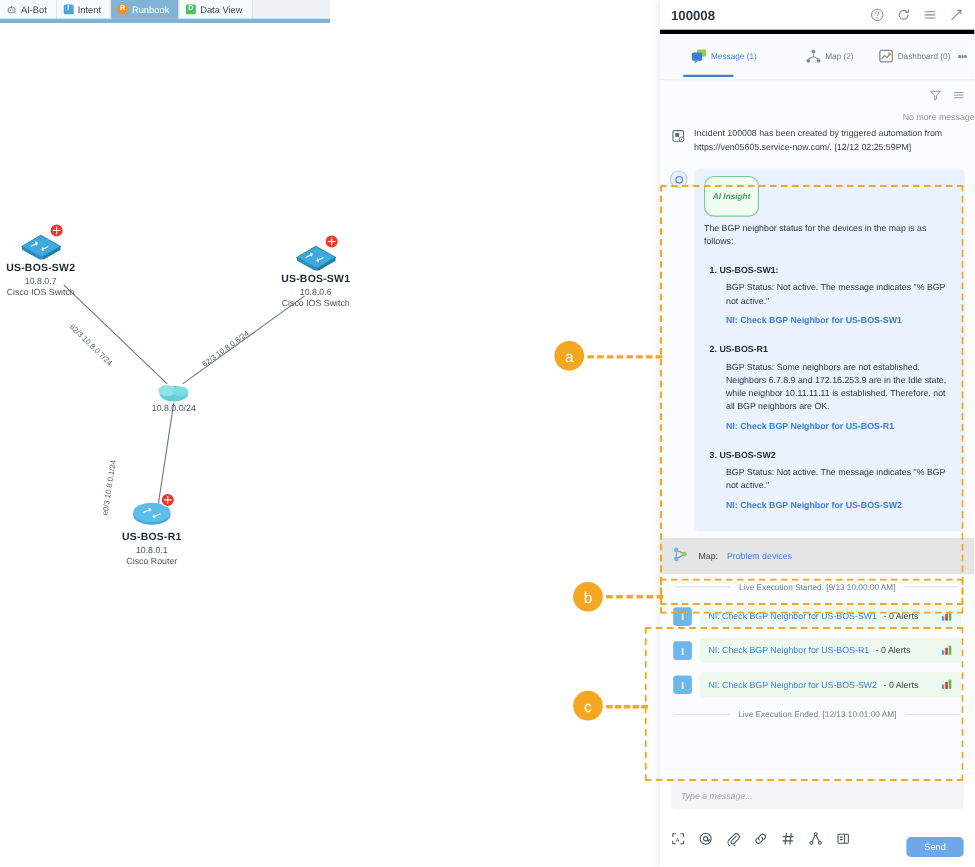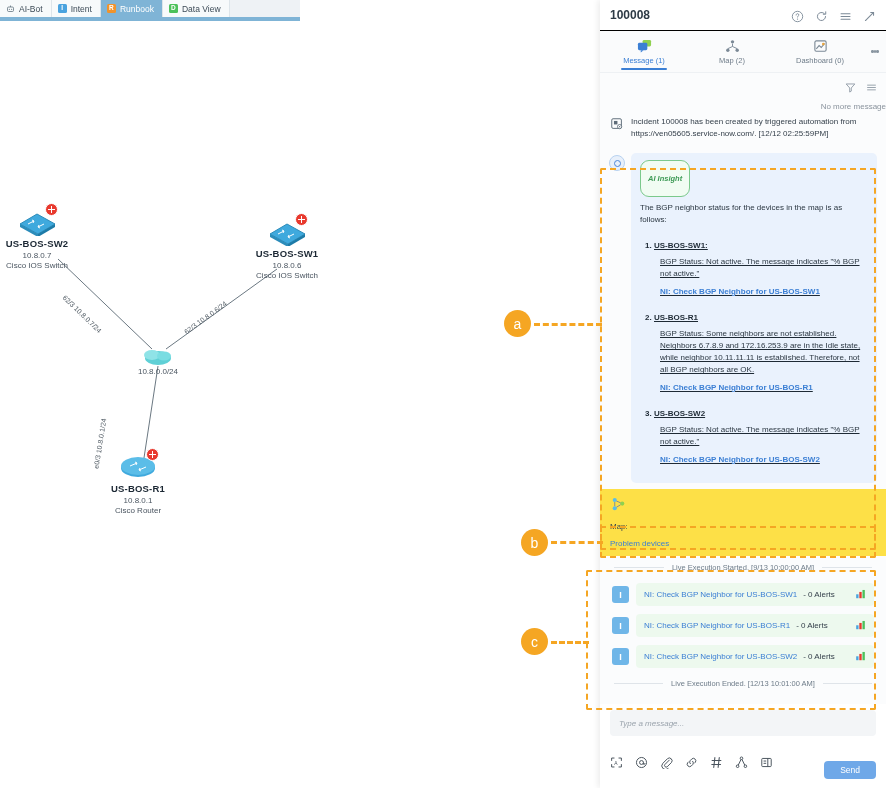--- a/index.html
+++ b/index.html
@@ -73,34 +73,34 @@
     width: 286px; height: 788px;
     background: #ffffff;
     box-shadow: -2px 0 6px rgba(0,0,0,.08);
     display: flex; flex-direction: column;
   }
   .panel-head {
     height: 31px; flex: 0 0 31px;
     display: flex; align-items: center;
     padding: 0 10px;
     background:#ffffff;
-    border-bottom: 1px solid #000000;
+    border-bottom: 4px solid #000000;
   }
   .panel-title { font-size: 12px; font-weight: bold; color: #2d3a45; flex: 1; }
   .head-icons { display:flex; align-items:center; gap: 11px; color:#7b8996; }
   .hicon { width:13px; height:13px; display:inline-block; cursor:pointer; }
 
   .panel-tabs {
     flex: 0 0 42px; display: flex; align-items: stretch;
     background: #fafbfc; position: relative;
     border-bottom: 1px solid #eef1f4;
   }
   .ptab {
-    flex: 1; display: flex; flex-direction: column;
-    align-items: center; justify-content: center; gap: 2px;
+    flex: 1; display: flex; flex-direction: row;
+    align-items: center; justify-content: flex-end; gap: 2px;
     font-size: 7.5px; color: #6e7c89; position: relative;
   }
   .ptab.active { color: #3b7fd4; }
   .ptab .ptab-underline {
     position: absolute; bottom: 2px; left: 50%; transform: translateX(-50%);
     width: 46px; height: 2px; background: #3b7fd4; border-radius: 1px;
   }
   .ptab-ico { height: 15px; display:flex; align-items:center; }
   .kebab { width: 22px; display:flex; align-items:center; justify-content:center; color:#8a96a1; }
   .kebab i { display:block; width:2.5px; height:2.5px; border-radius:50%; background:#8a96a1; margin:1px 0; }
@@ -132,29 +132,29 @@
     padding: 7px 9px 9px 9px;
   }
   .badge-ai {
     display:inline-block; border:1px solid #7bc98c; color:#3f9b57;
     border-radius: 9px; padding: 13px 7px; font-size: 7.5px;
     font-style: italic; font-weight: bold; background:#f1fcf3;
     margin-bottom: 5px;
   }
   .b-p { font-size: 8px; line-height: 1.5; color: #2b3742; margin: 0 0 6px 0; }
   .b-ol { margin: 0; padding: 0 0 0 14px; }
-  .b-li { font-size: 8px; font-weight: bold; color:#1e2a35; margin: 14px 0 0 0; line-height:1.5;text-decoration:underline; }
+  .b-li { font-size: 8px; font-weight: bold; color:#1e2a35; margin: 14px 0 0 0; line-height:1.5; }
   .b-sub { font-size: 8px; line-height: 1.5; color:#2b3742; margin: 4px 0 6px 6px; font-weight: normal; }
   .b-link { font-size: 8px; color: #3b7fd4; margin: 0 0 8px 6px; display:block; text-decoration:none; line-height:1.5; }
   .b-summary { font-size: 8px; line-height: 1.5; color:#2b3742; margin: 2px 0 0 0; }
 
   .maprow {
-    display:flex; gap: 8px;
-    padding: 8px 10px; background:#fde047;
-    font-size: 8px; color:#36414c;flex-direction:column;
+    display:flex; align-items:center; gap: 8px;
+    padding: 8px 10px; background:#e5e5e5;
+    font-size: 8px; color:#36414c;
   }
   .maprow .mlink { color:#3b7fd4; }
 
   .divider-row {
     display:flex; align-items:center; gap:8px;
     padding: 7px 14px 7px 14px;
   }
   .divider-row .dline { flex:1 1 auto; height:1px; background:#dfe4e9; }
   .divider-row .dtxt { font-size:7.5px; color:#6e7c89; white-space:nowrap; }
 

